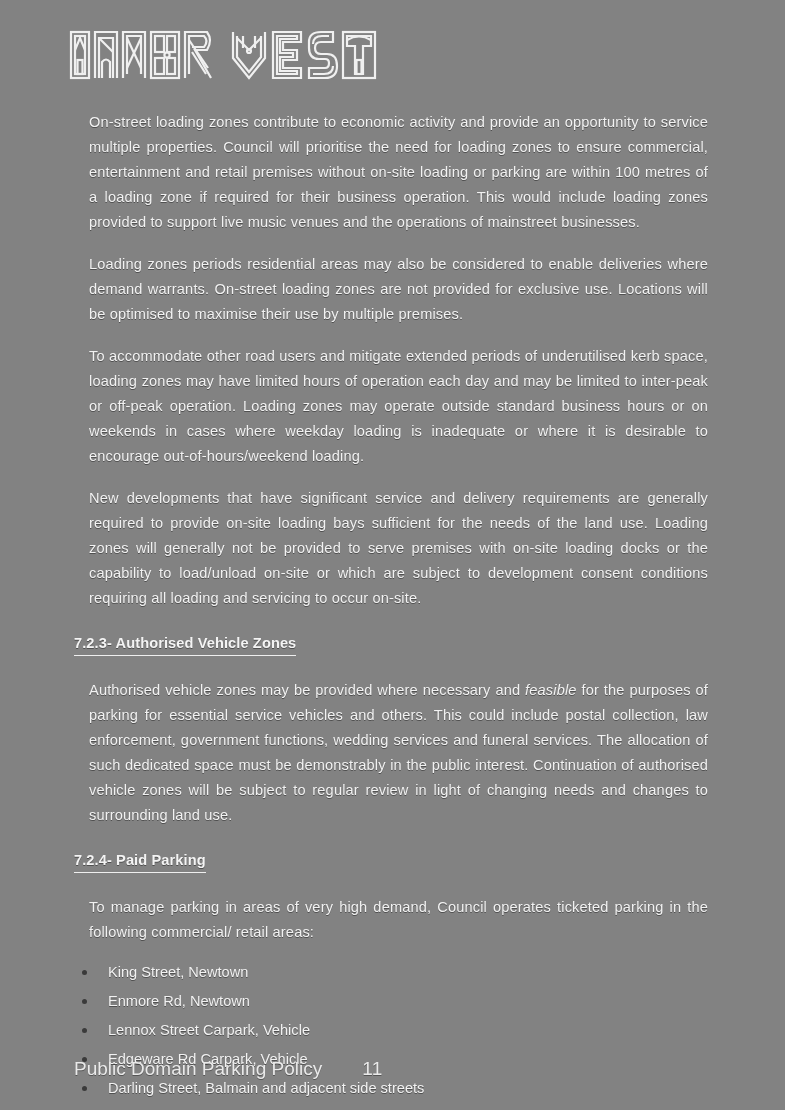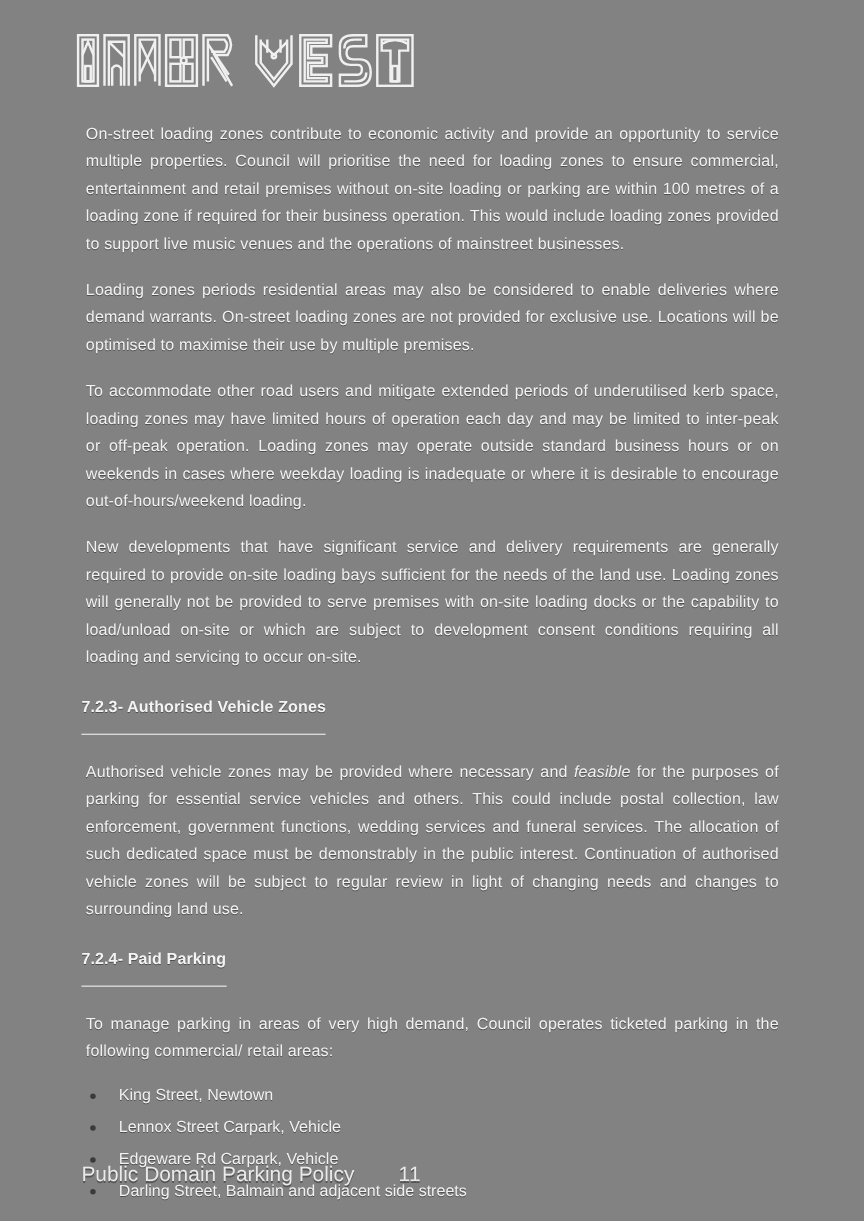--- a/index.html
+++ b/index.html
@@ -46,42 +46,42 @@
   }
 
   
   .content {
     position: absolute;
     left: 74px;
     top: 110px;
     width: 634px;
   }
   p.para {
-    margin: 0 0 17px 4px;
+    margin: 0 0 17px 15px;
     text-align: justify;
     color: #f2f2f2;
     font-size: 14.6px;
     line-height: 25px;
     letter-spacing: 0.15px;
     text-shadow: 0 1px 0 rgba(40,40,40,0.55);
   }
   p.para:last-child { margin-bottom: 0; }
   .para em {
     font-style: italic;
   }
 
   h3.heading {
     margin: 4px 0 12px 0;
     color: #f4f4f4;
     font-size: 14.6px;
     line-height: 22px;
     font-weight: 700;
     display: inline-block;
     border-bottom: 1.5px solid #efefef;
-    padding-bottom: 13px;
+    padding-bottom: 1px;
     letter-spacing: 0.1px;
     text-shadow: 0 1px 0 rgba(40,40,40,0.55);
   }
   .heading-wrap { margin: 2px 0 10px 0; }
 
   ul.bullets {
     margin: 4px 0 14px 0;
     padding: 0;
     list-style: none;
   }
@@ -196,20 +196,21 @@
 
     <div class="heading-wrap">
       <h3 class="heading">7.2.4- Paid Parking</h3>
     </div>
 
     <p class="para">To manage parking in areas of very high demand, Council operates ticketed parking in the following commercial/ retail areas:</p>
 
     <ul class="bullets" id="area-list">
 
     <li><span class="dot"></span><span>King Street, Newtown</span></li>
+        <li><span class="dot"></span><span>Enmore Rd, Newtown</span></li>
         <li><span class="dot"></span><span>Lennox Street Carpark, Vehicle</span></li>
         <li><span class="dot"></span><span>Edgeware Rd Carpark, Vehicle</span></li>
         <li><span class="dot"></span></li>
         <li><span>Darling Street, Balmain and adjacent side streets</span></li>
       </ul>
 
   </div>
 
   <div class="footer">
     <span class="doc-title">Public Domain Parking Policy</span>

